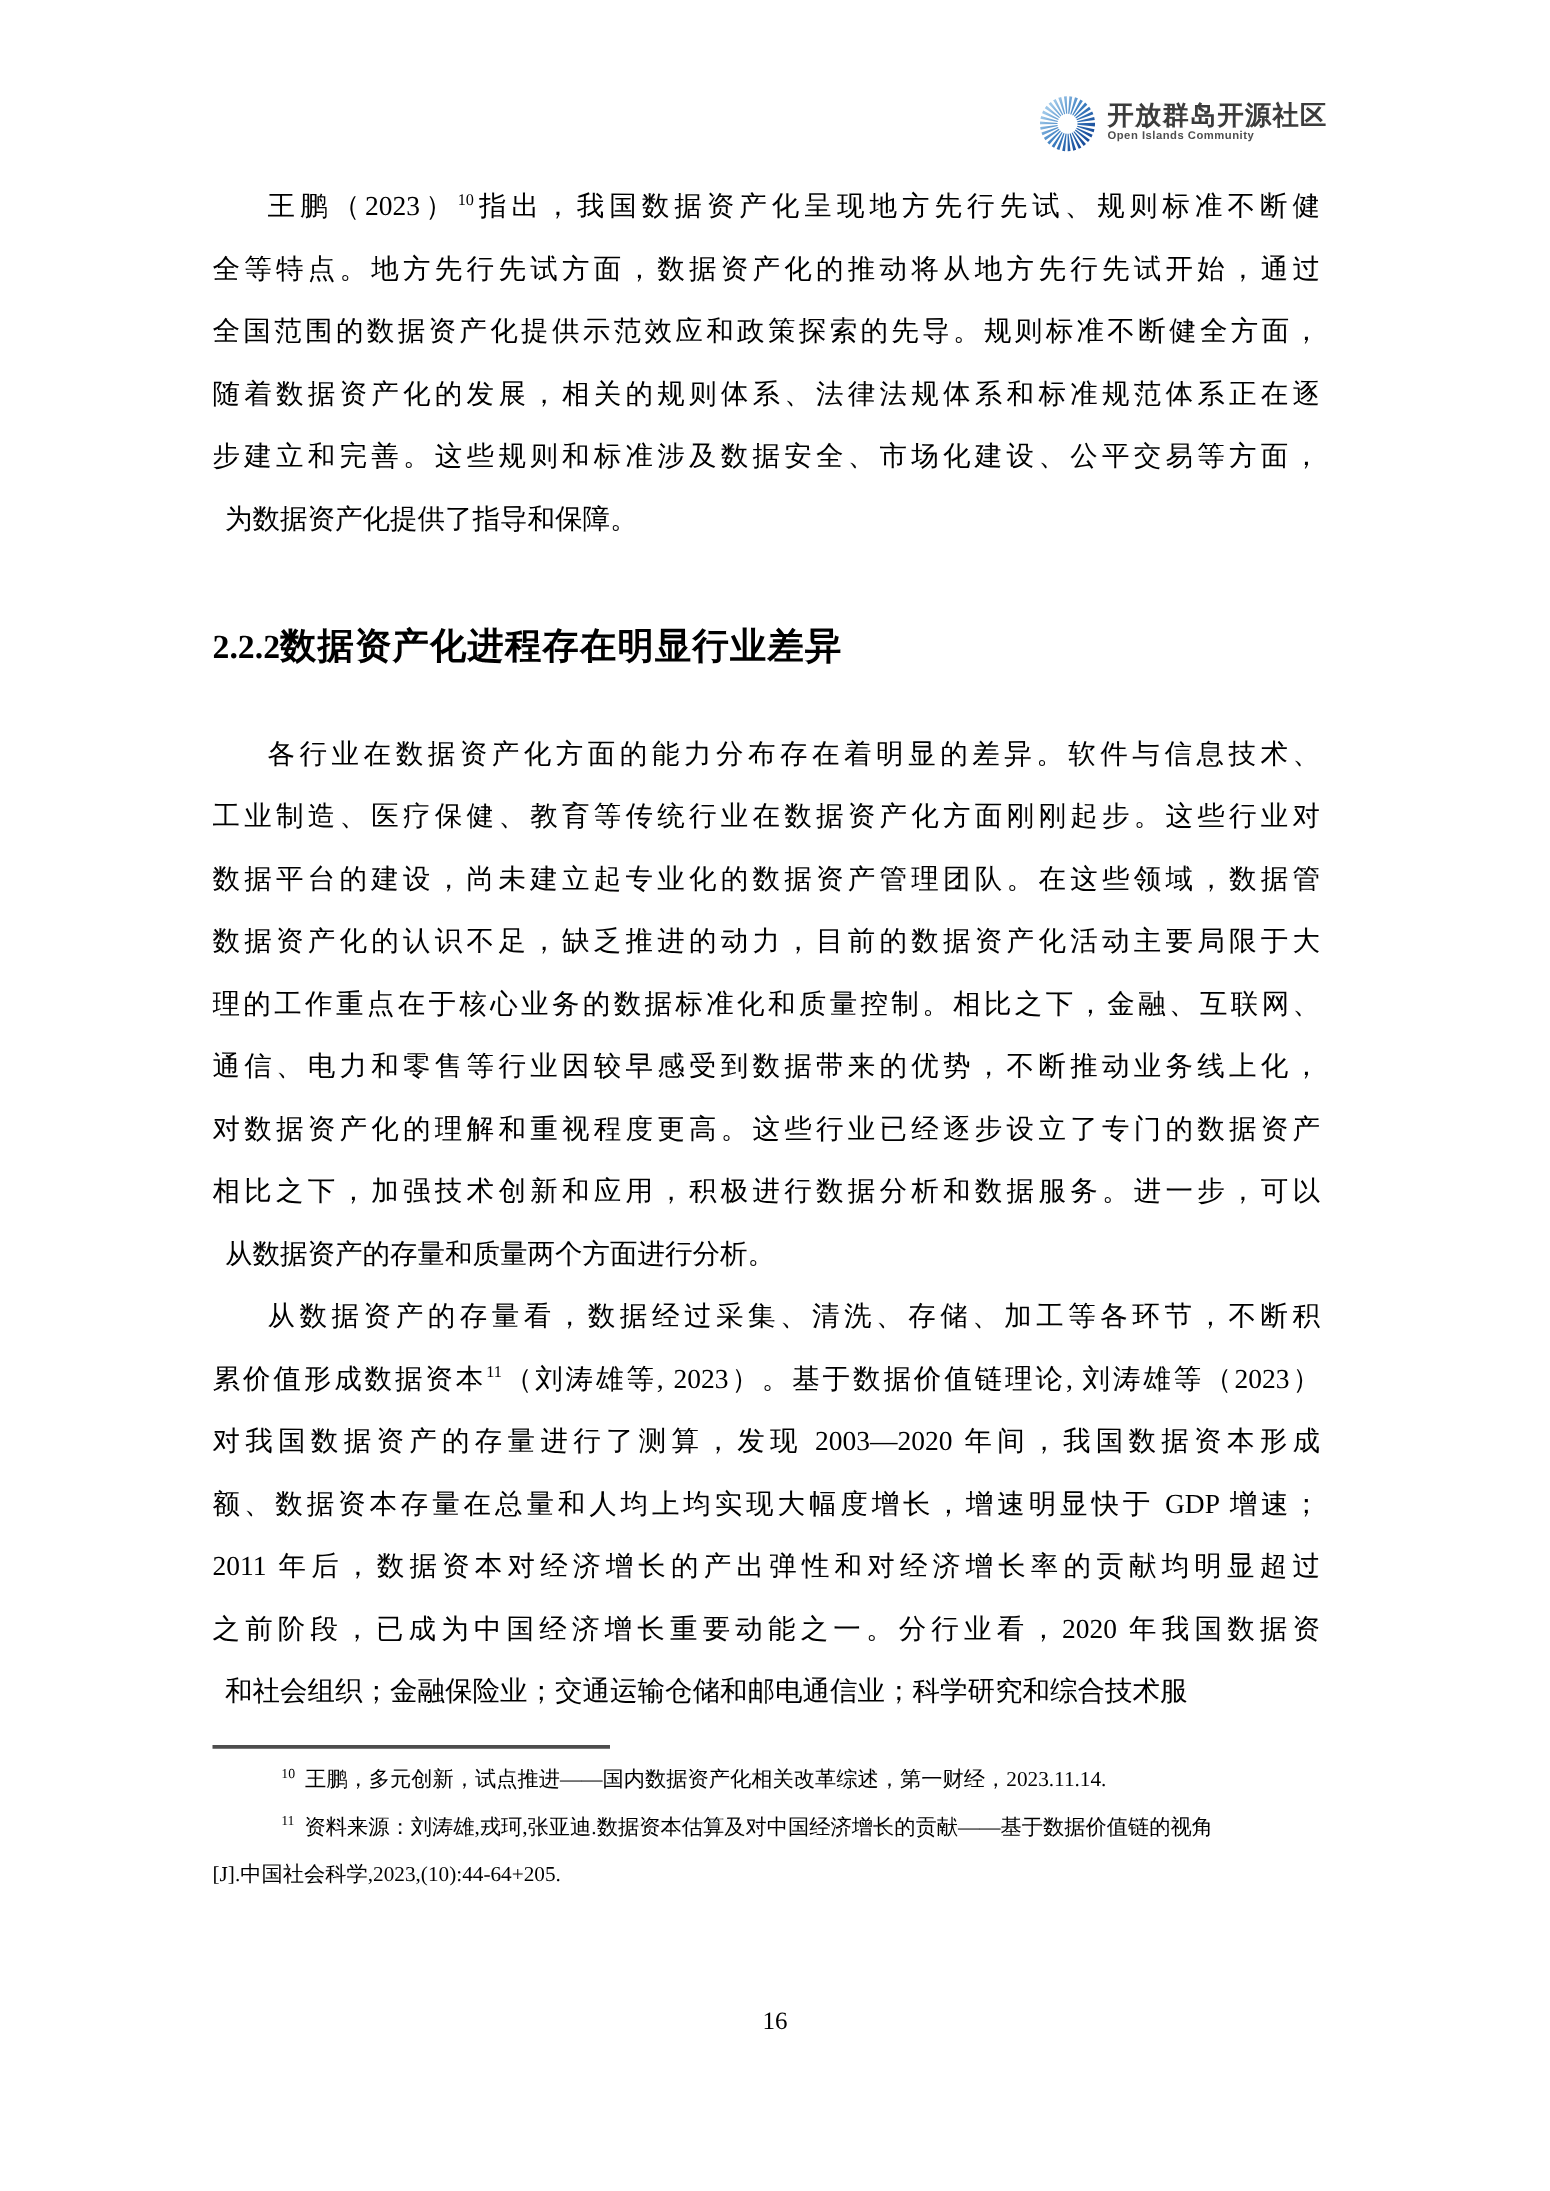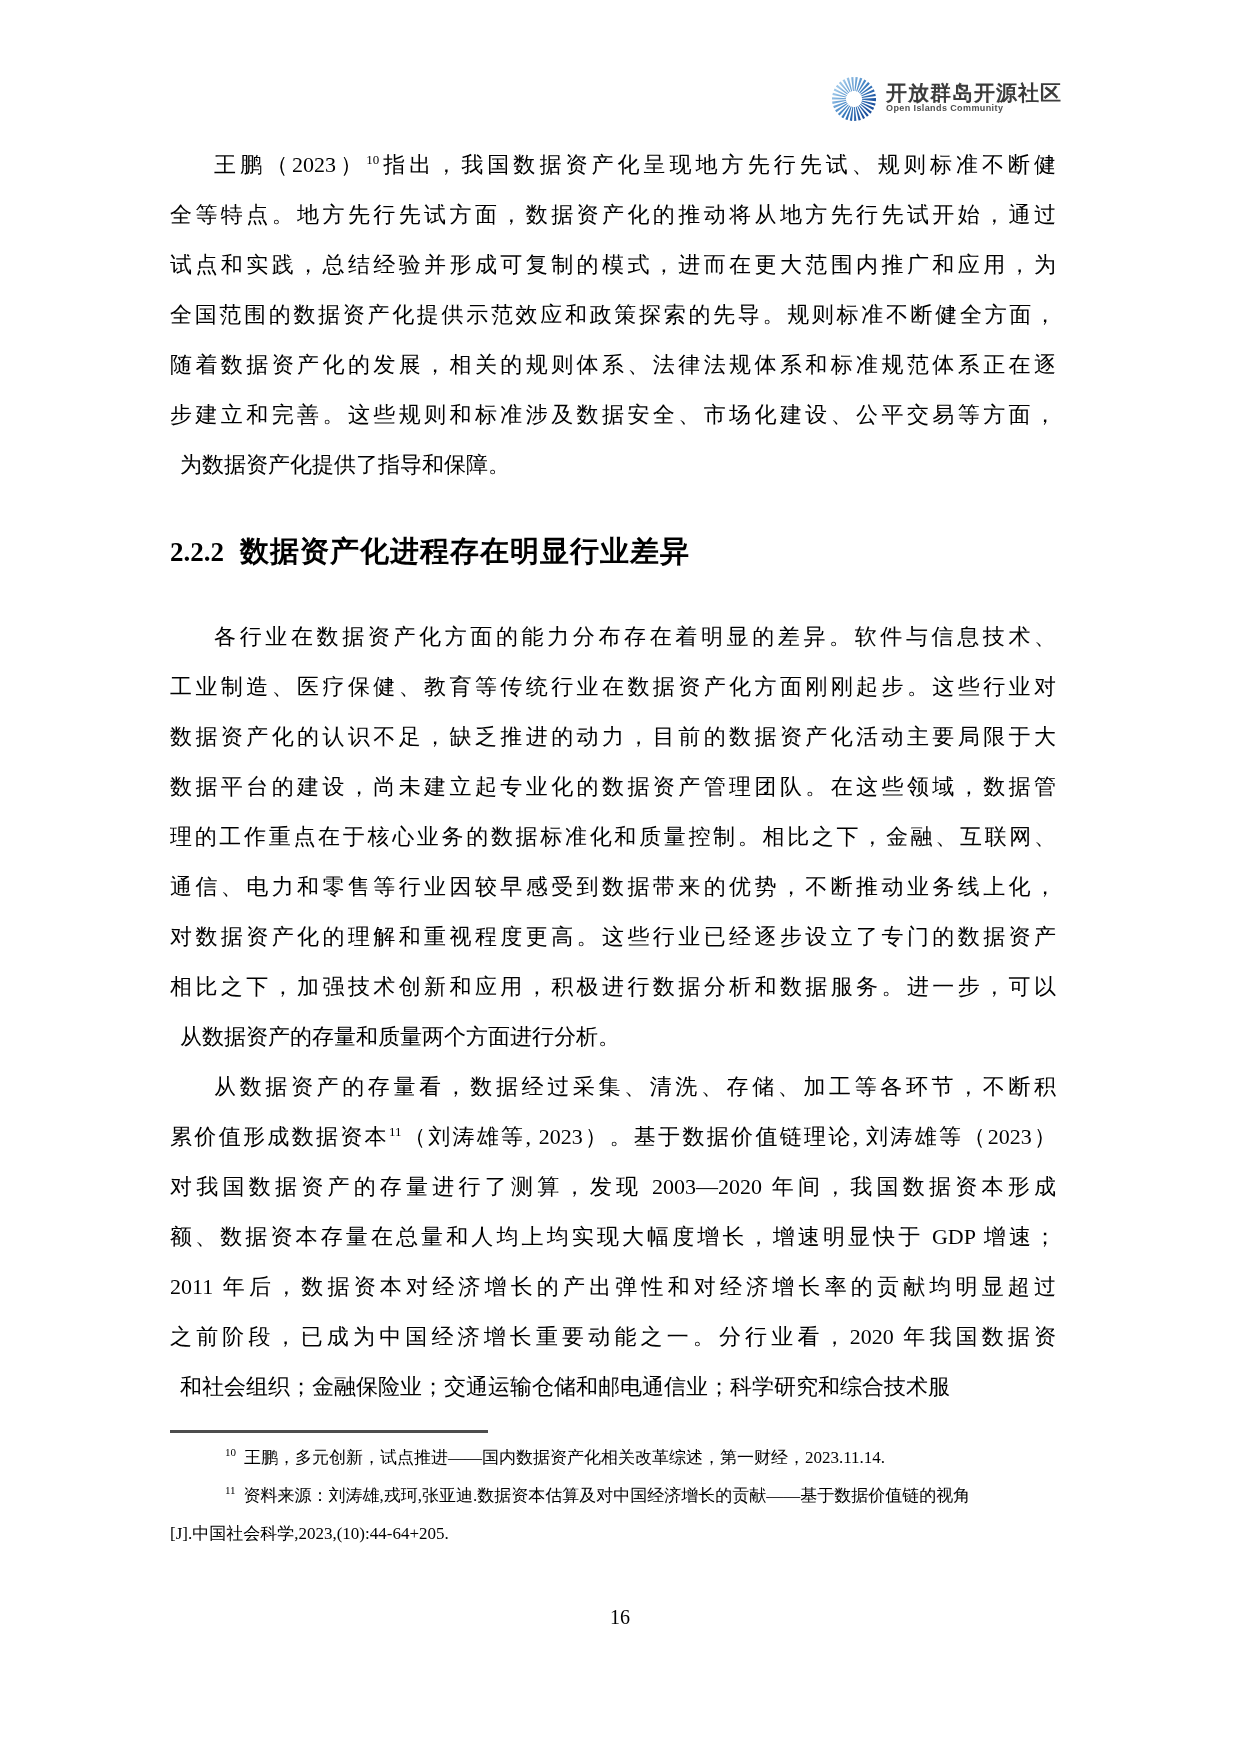--- a/index.html
+++ b/index.html
@@ -37,22 +37,22 @@
     text-justify:inter-ideograph;
     overflow:hidden; white-space:nowrap;
   }
   .line.last { text-align-last:left;margin-left:10px; }
   .line.indent { text-indent:44px; }
   .sup {
     font-size:13px; vertical-align:super; line-height:0;
   }
   
   .heading {
-    margin:40px 0 40px 0; height:42px; line-height:42px;
-    display:flex; align-items:baseline; gap:16px;
+    margin:56px 0 40px 0; height:42px; line-height:42px;
+    display:flex; align-items:baseline; gap:0;
     text-align:left;
   }
   .heading-num {
     font-family:"Liberation Serif","DejaVu Serif",serif;
     font-size:27px; font-weight:700;
   }
   .heading-title {
     font-family:"Liberation Sans","DejaVu Sans",sans-serif;
     font-size:29px; font-weight:700; letter-spacing:1px;
   }
@@ -97,37 +97,36 @@
     </div>
   </div>
 
   <div class="content">
 
     <div>
       <div class="line indent">
         <span>王鹏（2023）</span><span class="sup">10</span><span>指出，我国数据资产化呈现地方先行先试、规则标准不断健</span>
       </div>
       <div class="line">全等特点。地方先行先试方面，数据资产化的推动将从地方先行先试开始，通过</div>
-      <div class="line">试点和实践，总结经验并形成可复制的模式，进而在更大范围内推广和应用，为</div>
       <div class="line">全国范围的数据资产化提供示范效应和政策探索的先导。规则标准不断健全方面，</div>
       <div class="line">随着数据资产化的发展，相关的规则体系、法律法规体系和标准规范体系正在逐</div>
       <div class="line">步建立和完善。这些规则和标准涉及数据安全、市场化建设、公平交易等方面，</div>
       <div class="line last">为数据资产化提供了指导和保障。</div>
     </div>
 
     <div class="heading">
       <span class="heading-num">2.2.2</span>
       <span class="heading-title">数据资产化进程存在明显行业差异</span>
     </div>
 
     <div>
       <div class="line indent">各行业在数据资产化方面的能力分布存在着明显的差异。软件与信息技术、</div>
       <div class="line">工业制造、医疗保健、教育等传统行业在数据资产化方面刚刚起步。这些行业对</div>
+      <div class="line">数据平台的建设，尚未建立起专业化的数据资产管理团队。在这些领域，数据管</div>
       <div class="line">数据资产化的认识不足，缺乏推进的动力，目前的数据资产化活动主要局限于大</div>
-      <div class="line">数据平台的建设，尚未建立起专业化的数据资产管理团队。在这些领域，数据管</div>
       <div class="line">理的工作重点在于核心业务的数据标准化和质量控制。相比之下，金融、互联网、</div>
       <div class="line">通信、电力和零售等行业因较早感受到数据带来的优势，不断推动业务线上化，</div>
       <div class="line">对数据资产化的理解和重视程度更高。这些行业已经逐步设立了专门的数据资产</div>
       <div class="line">相比之下，加强技术创新和应用，积极进行数据分析和数据服务。进一步，可以</div>
       <div class="line last">从数据资产的存量和质量两个方面进行分析。</div>
     </div>
 
     <div>
       <div class="line indent">从数据资产的存量看，数据经过采集、清洗、存储、加工等各环节，不断积</div>
       <div class="line">

